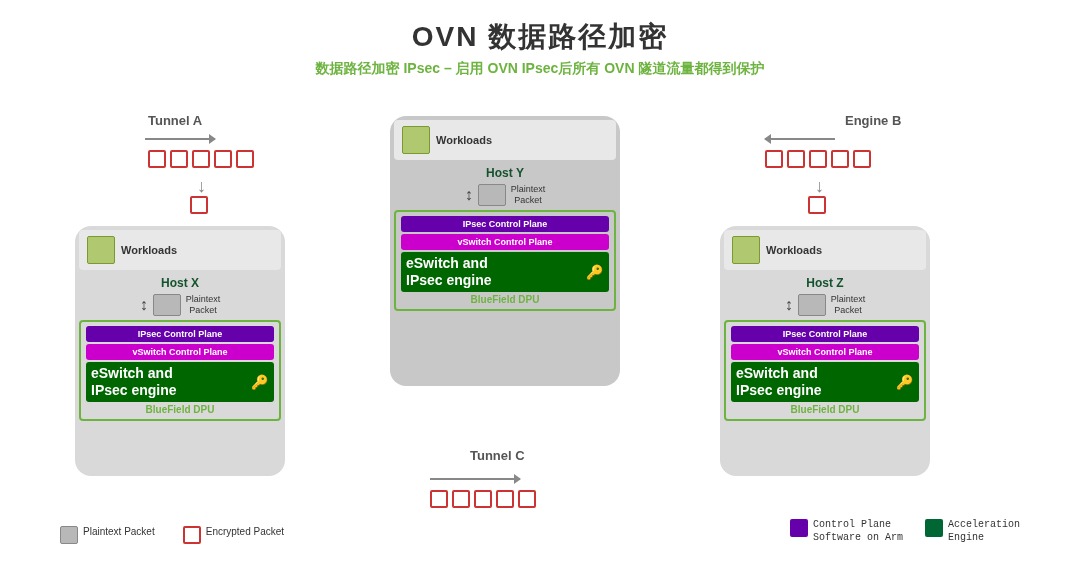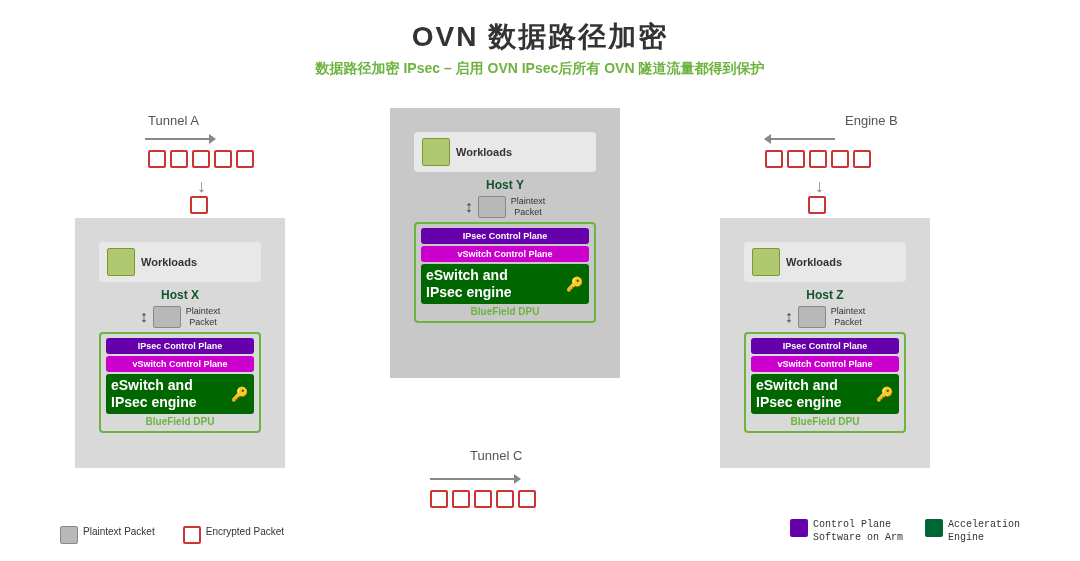--- a/index.html
+++ b/index.html
@@ -32,23 +32,24 @@
     .diagram-area {
       position: relative;
       width: 1080px;
       height: 470px;
       margin-top: 10px;
     }
 
     
     .host-box {
       position: absolute;
-      border-radius: 0;
+      border-radius: 16px;
       background: #d9d9d9;
-      padding: 24px;
+      padding: 4px;
+      margin-top: 8px;
     }
 
     
     .host-y {
       left: 390px;
       top: 20px;
       width: 230px;
       height: 270px;
       background: #c8c8c8;
     }
@@ -185,21 +186,21 @@
 
     .key-icon {
       font-size: 14px;
       color: #c8a000;
     }
 
     
     .tunnel-label {
       position: absolute;
       font-size: 13px;
-      font-weight: normal;
+      font-weight: bold;
       color: #555;
     }
 
     
     .tunnel-arrow {
       position: absolute;
       display: flex;
       align-items: center;
       gap: 3px;
     }

